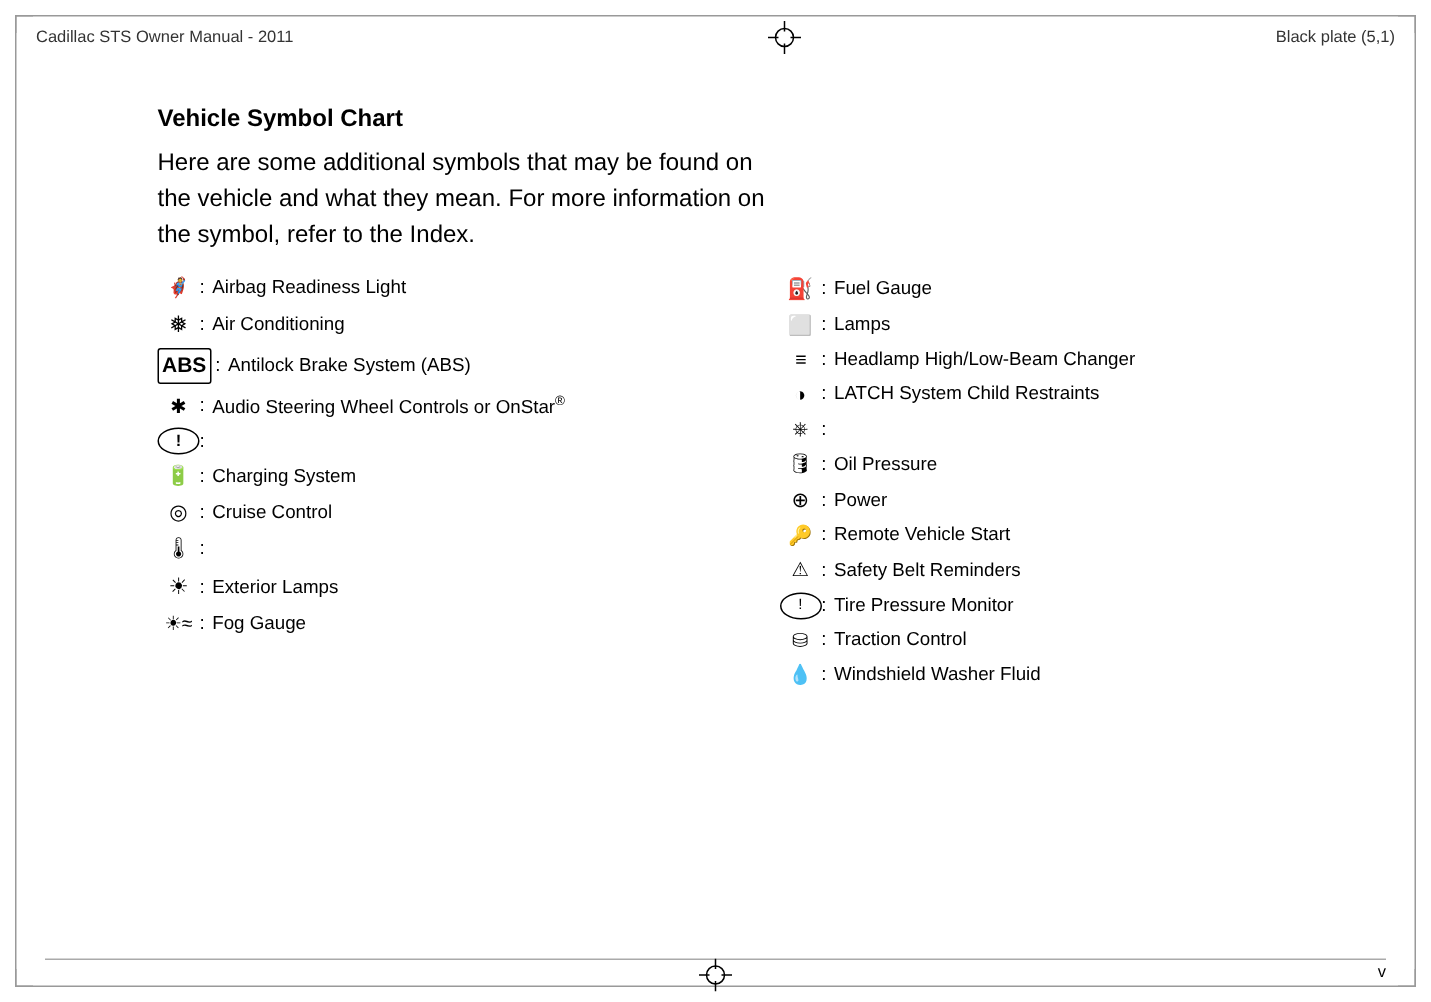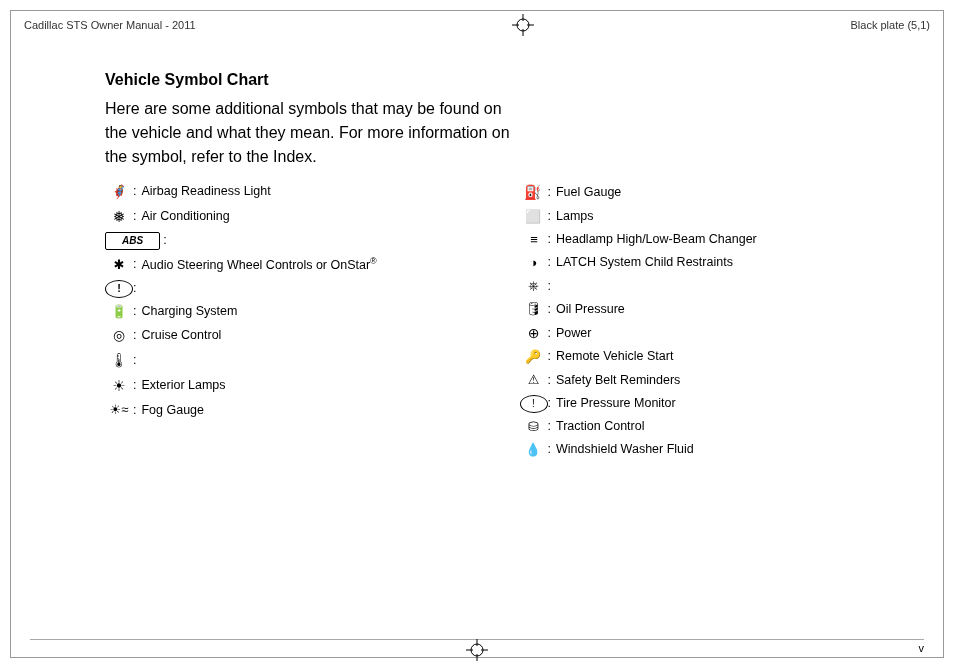--- a/index.html
+++ b/index.html
@@ -174,22 +174,23 @@
         <span class="symbol-label">Airbag Readiness Light</span>
       </div>
 
       <div class="symbol-item">
         <span class="symbol-icon" style="font-size:15px;">❅</span>
         <span class="symbol-colon">:</span>
         <span class="symbol-label">Air Conditioning</span>
       </div>
 
       <div class="symbol-item">
-        <span class="symbol-icon" style="font-size:10px; border:1px solid #000; padding:1px 16px; font-weight:bold; border-radius:2px;font-style:italic;">ABS</span>
+        <span class="symbol-icon" style="font-size:14px; border:1px solid #000; padding:1px 2px; font-weight:bold; border-radius:2px;">ABS</span>
         <span class="symbol-colon" style="margin-left:3px;">:</span>
+        <span class="symbol-label"> Antilock Brake System (ABS)</span>
       </div>
 
       <div class="symbol-item">
         <span class="symbol-icon" style="font-size:13px;">✱</span>
         <span class="symbol-colon">:</span>
         <span class="symbol-label">Audio Steering Wheel Controls or OnStar<sup>®</sup></span>
       </div>
 
       <div class="symbol-item">
         <span class="symbol-icon" style="font-size:14px; border:1px solid #000; border-radius:50%; width:18px; height:18px; display:inline-flex; align-items:center; justify-content:center; font-weight:bold; font-size:11px;">!</span>

